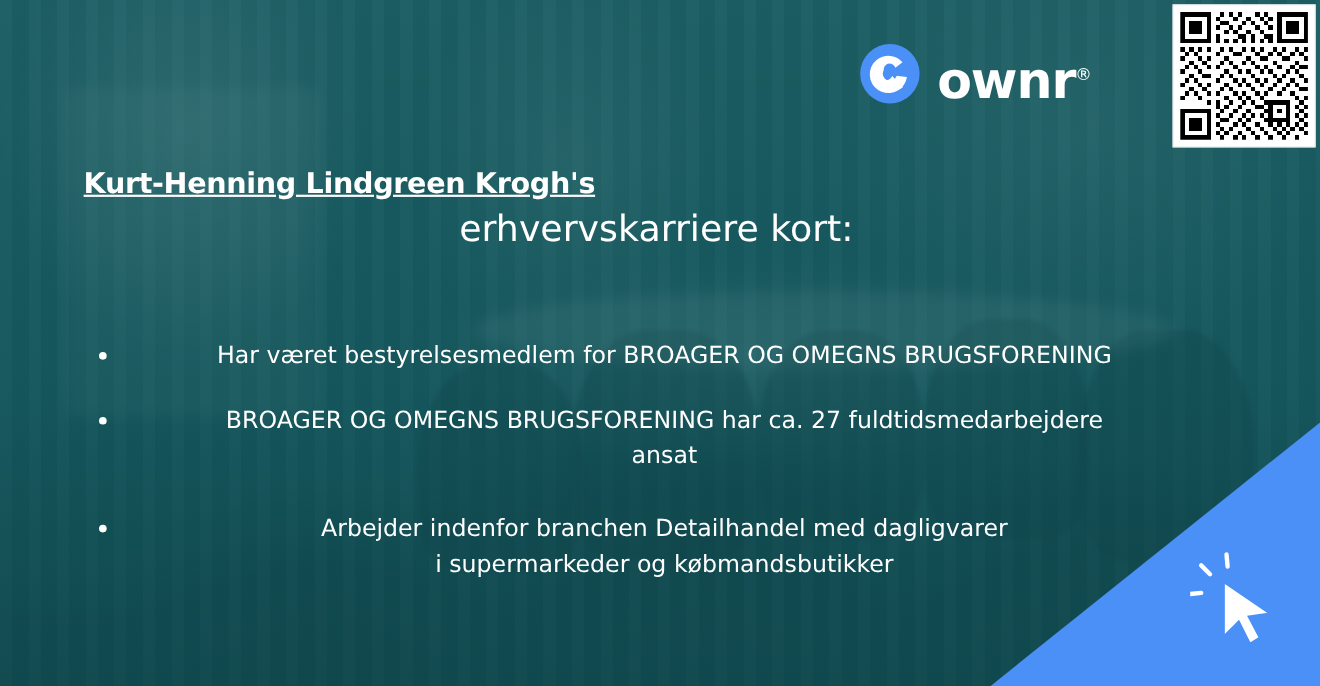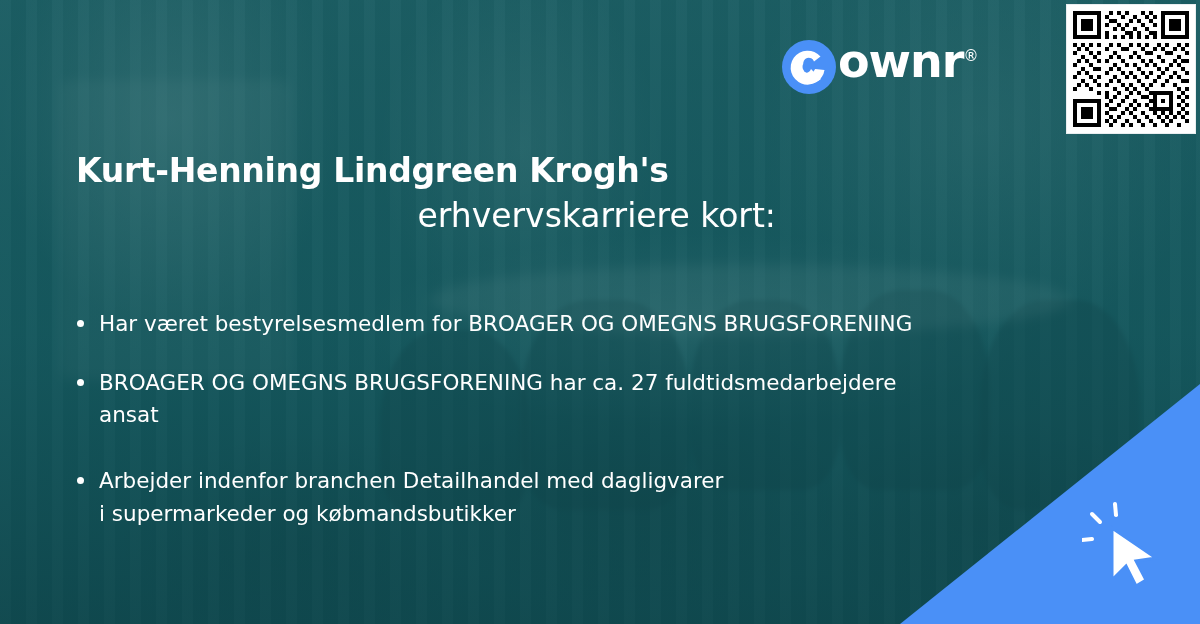--- a/index.html
+++ b/index.html
@@ -53,21 +53,21 @@
     position: absolute; right: 0; bottom: 0;
     width: 300px; height: 240px;
     background: #4a90f7;
     clip-path: polygon(100% 0, 100% 100%, 0 100%);
   }
   .cursor { position: absolute; right: 28px; bottom: 36px; width: 90px; height: 90px; }
 
   
   .logo {
     position: absolute; top: 38px; left: 780px;
-    display: flex; align-items: flex-start; 
+    display: flex; align-items: flex-end; gap: 14px;
   }
   .logo-mark { width: 58px; height: 58px; }
   .logo-text {
     color: #ffffff;
     font-size: 46px;
     font-weight: bold;
     letter-spacing: -1px;
     line-height: 1;
     position: relative;
   }
@@ -88,33 +88,35 @@
   }
   .qr svg { display: block; width: 100%; height: 100%; }
 
   
   .headline {
     position: absolute; left: 76px; top: 152px;
     width: 700px;
     color: #ffffff;
   }
   .headline .l1 {
-    font-size: 33px; font-weight: bold; line-height: 1.18;
+    font-size: 26px; font-weight: bold; line-height: 1.18;
     letter-spacing: -0.3px;
+    text-decoration: underline;
   }
   .headline .l2 {
     font-size: 33px; font-weight: normal; line-height: 1.3;
     margin-top: 4px;
     text-align: right;
   }
 
   .bullets {
-    position: absolute; left: 73px; top: 308px;
+    position: absolute; left: 86px; top: 308px;
     width: 1010px;
     color: #ffffff;
+    text-align: center;
   }
   .bullet {
     position: relative;
     padding-left: 26px;
     margin-bottom: 26px;
     font-size: 21.5px;
     line-height: 1.52;
   }
   .bullet:last-child { margin-bottom: 0; margin-top: 33px; }
   .bullet .dot {

